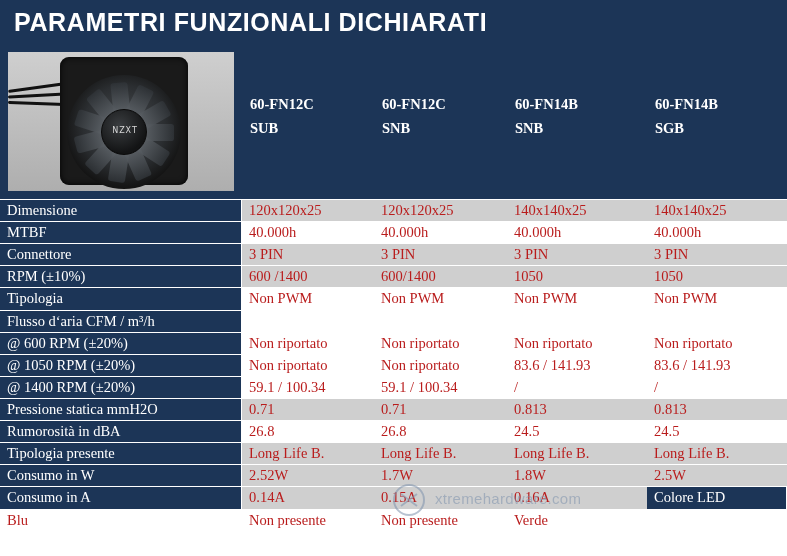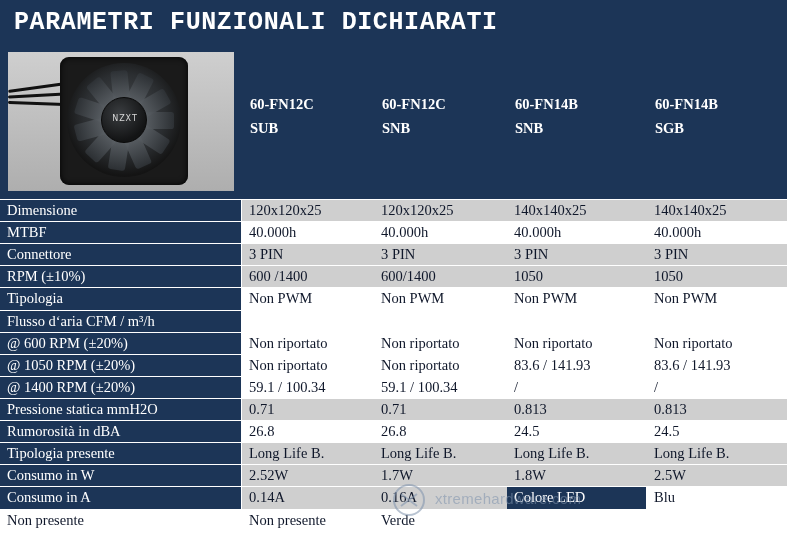--- a/index.html
+++ b/index.html
@@ -22,21 +22,21 @@
   .title-bar {
     position: absolute;
     left: 0; top: 0;
     width: 787px; height: 44px;
     background: #1c3557;
     color: #ffffff;
     display: flex;
     align-items: center;
   }
   .title-bar .title-text {
-    font-family: Liberation Mono, monospace;
+    font-family: Liberation Sans, sans-serif;
     font-weight: bold;
     font-size: 25px;
     letter-spacing: 0.6px;
     padding-left: 14px;
     white-space: nowrap;
     text-align: right;
   }
   
   .grid {
     position: absolute;
@@ -76,21 +76,21 @@
   .fan-body {
     position: absolute;
     left: 52px; top: 5px;
     width: 128px; height: 128px;
     background: #1a1a1a;
     border-radius: 9px;
     box-shadow: inset 0 0 6px #000;
   }
   .fan-ring {
     position: absolute;
-    left: 7px; top: 6px;
+    left: 7px; top: 18px;
     width: 114px; height: 114px;
     border-radius: 50%;
     background: radial-gradient(circle at 50% 45%, #4b4f53 0%, #2b2e31 48%, #141414 72%, #0d0d0d 100%);
     overflow: hidden;
   }
   .blade {
     position: absolute;
     left: 50%; top: 50%;
     width: 50px; height: 17px;
     margin-top: -8px;
@@ -151,21 +151,21 @@
   }
   
   .label-cell {
     background: #1c3557;
     color: #ffffff;
     border-top: 1px solid #ffffff;
     border-right: 1px solid #ffffff;
   }
   .val-cell {
     background: #ffffff;
-    color: #0f172a;
+    color: #b91c1c;
     border-top: 1px solid #ffffff;
     font-family: Liberation Serif, serif;
   }
   .band-grey { background: #cfcfcf; }
   .band-white { background: #ffffff; }
 
   
   .watermark {
     position: absolute;
     left: 385px; top: 480px;
@@ -314,20 +314,21 @@
     <div class="cell val-cell band-grey">Long Life B.</div>
 
     <div class="cell label-cell">Consumo in W</div>
     <div class="cell val-cell band-grey">2.52W</div>
     <div class="cell val-cell band-grey">1.7W</div>
     <div class="cell val-cell band-grey">1.8W</div>
     <div class="cell val-cell band-grey">2.5W</div>
 
     <div class="cell label-cell">Consumo in A</div>
     <div class="cell val-cell band-grey">0.14A</div>
+    <div class="cell val-cell band-grey">0.15A</div>
     <div class="cell val-cell band-grey">0.16A</div>
 
     <div class="cell label-cell">Colore LED</div>
     <div class="cell val-cell band-white">Blu</div>
     <div class="cell val-cell band-white">Non presente</div>
     <div class="cell val-cell band-white">Non presente</div>
     <div class="cell val-cell band-white">Verde</div>
 
   </div>
 

